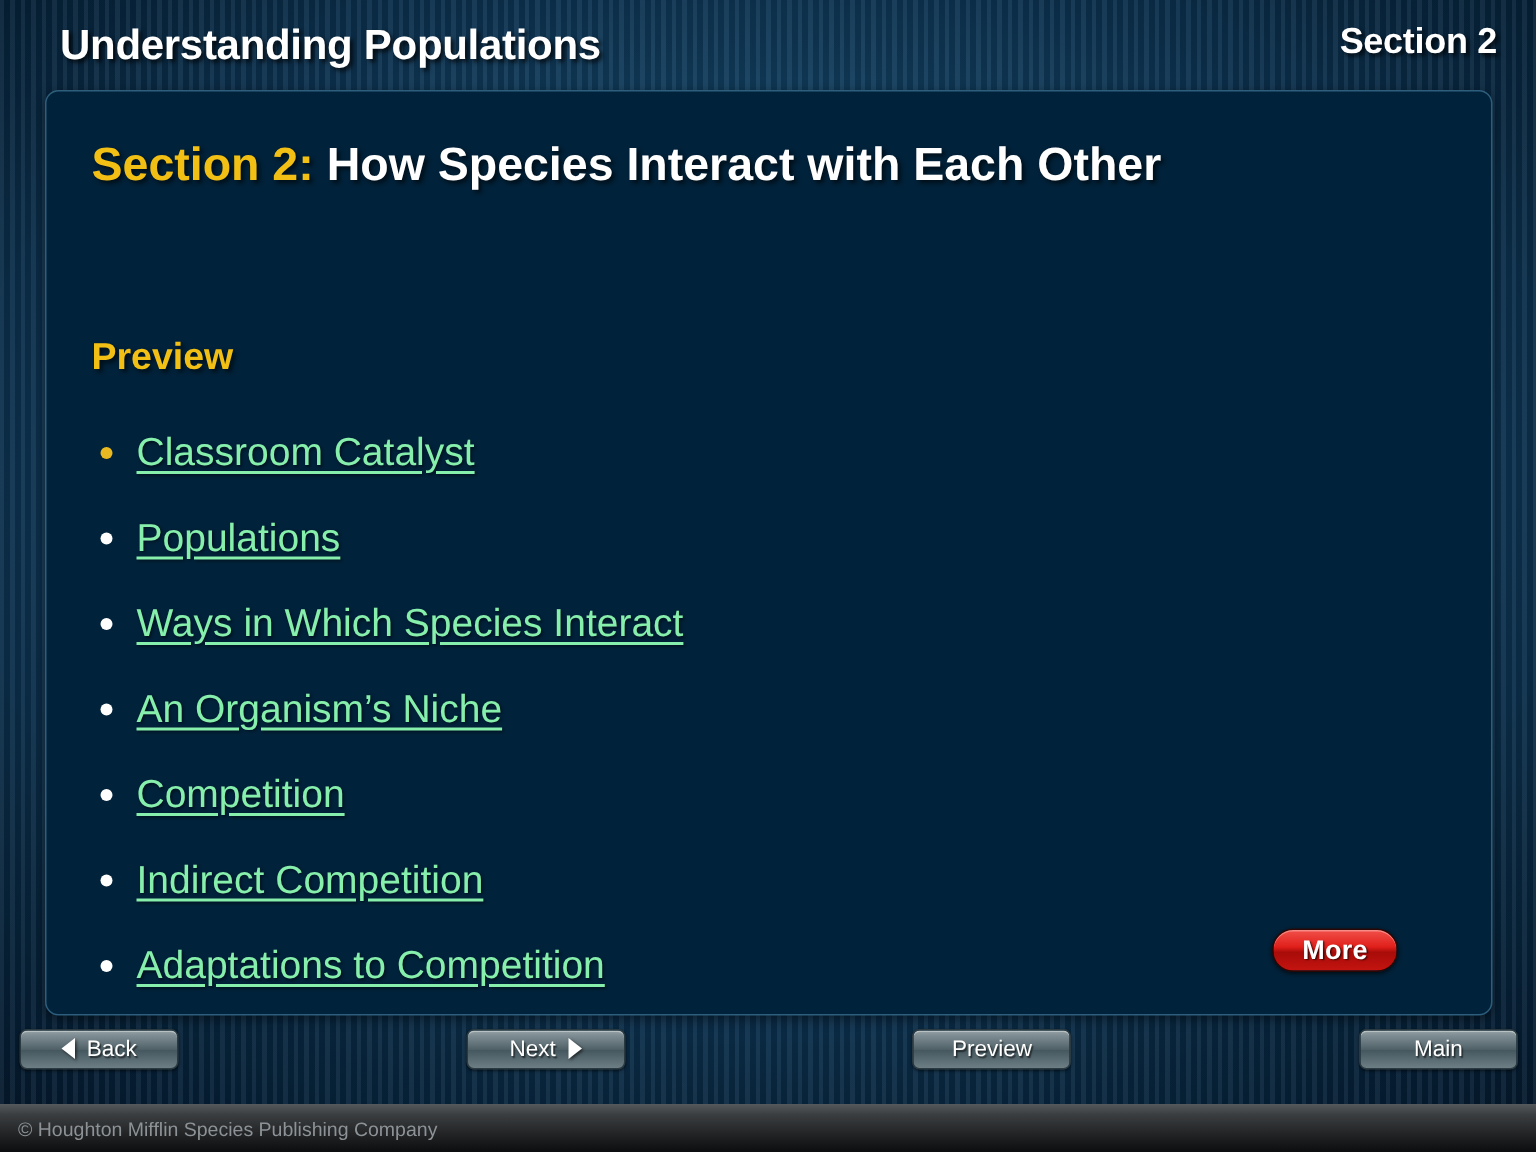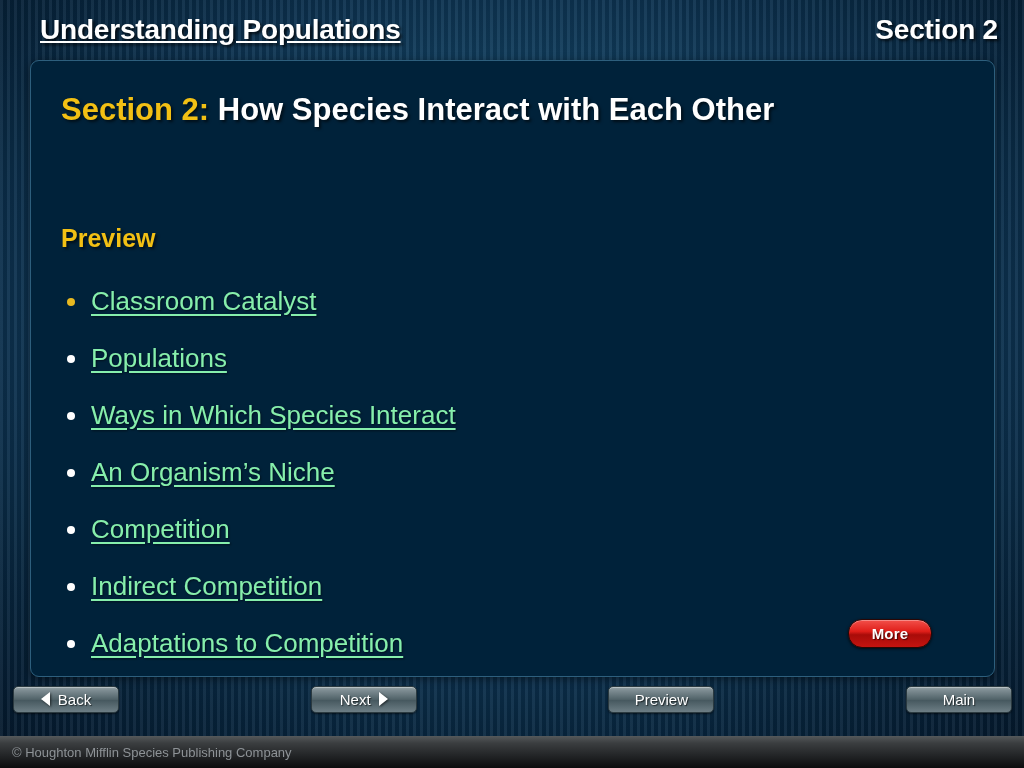--- a/index.html
+++ b/index.html
@@ -47,26 +47,25 @@
   }
   #header-title {
     position: absolute;
     left: 40px; top: 14px;
     font-size: 28px;
     font-weight: bold;
     color: #ffffff;
     letter-spacing: -0.2px;
     text-shadow: 2px 2px 3px rgba(0,0,0,0.75);
     white-space: nowrap;
-    text-decoration: underline;
   }
   #header-section {
     position: absolute;
     right: 26px; top: 14px;
-    font-size: 28px;
+    font-size: 24px;
     font-weight: bold;
     color: #ffffff;
     letter-spacing: -0.2px;
     text-shadow: 2px 2px 3px rgba(0,0,0,0.75);
     white-space: nowrap;
   }
 
   
   #panel {
     position: absolute;
@@ -142,21 +141,21 @@
     border-radius: 14px;
     background: linear-gradient(to bottom, #f2504a 0%, #e01f1a 42%, #a80c09 55%, #c41410 100%);
     border: 1px solid #2a0604;
     box-shadow: 0 1px 3px rgba(0,0,0,0.7), inset 0 1px 0 rgba(255,255,255,0.35);
     display: flex;
     align-items: center;
     justify-content: center;
     cursor: pointer;
   }
   #more-button .label {
-    font-size: 15px;
+    font-size: 18px;
     font-weight: bold;
     color: #ffffff;
     text-shadow: 1px 1px 1px rgba(0,0,0,0.6);
     letter-spacing: 0.2px;
   }
 
   
   #navbar {
     position: absolute;
     left: 0; bottom: 48px;

